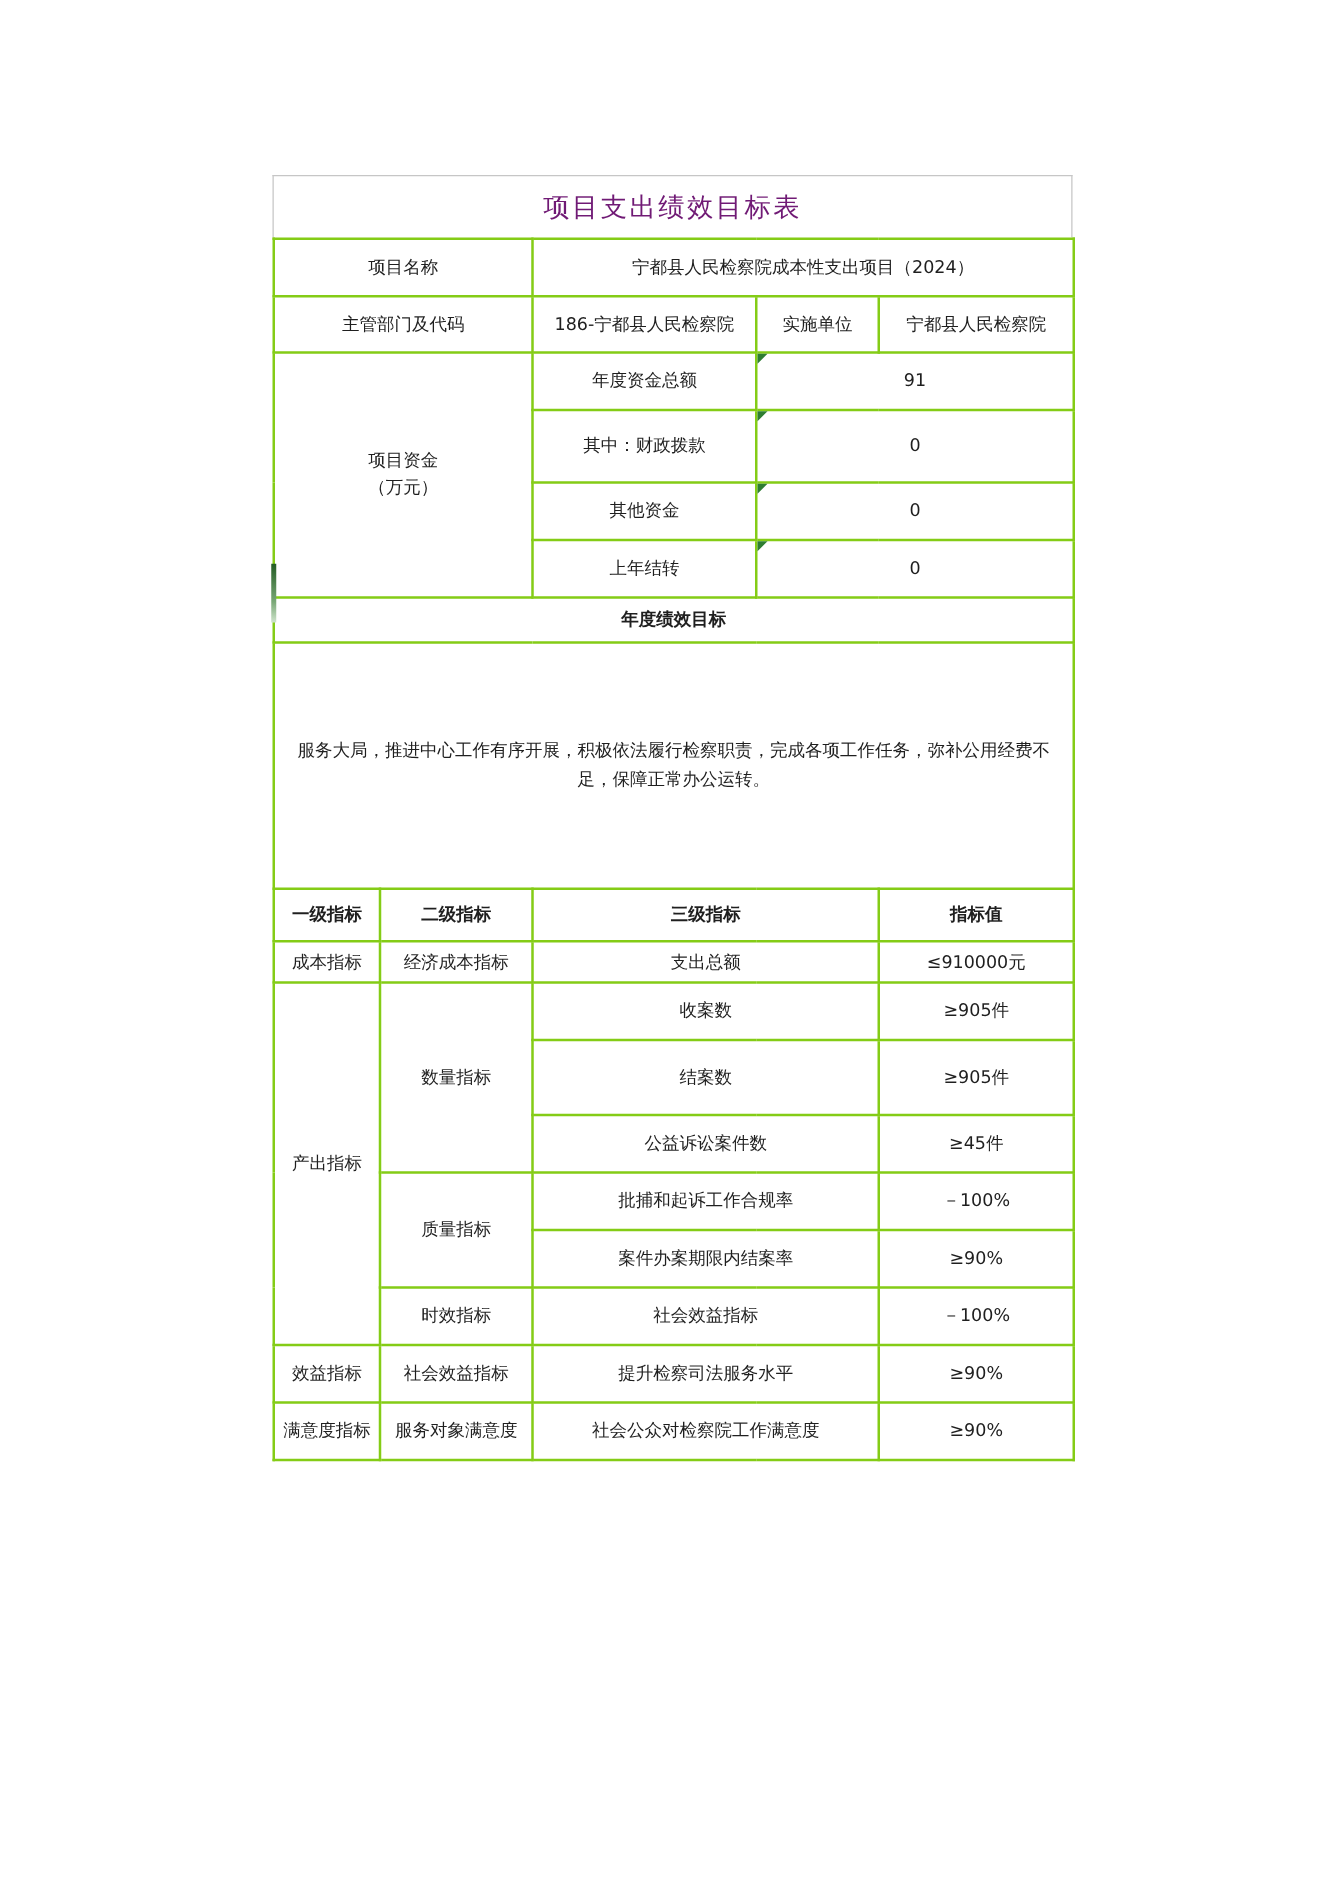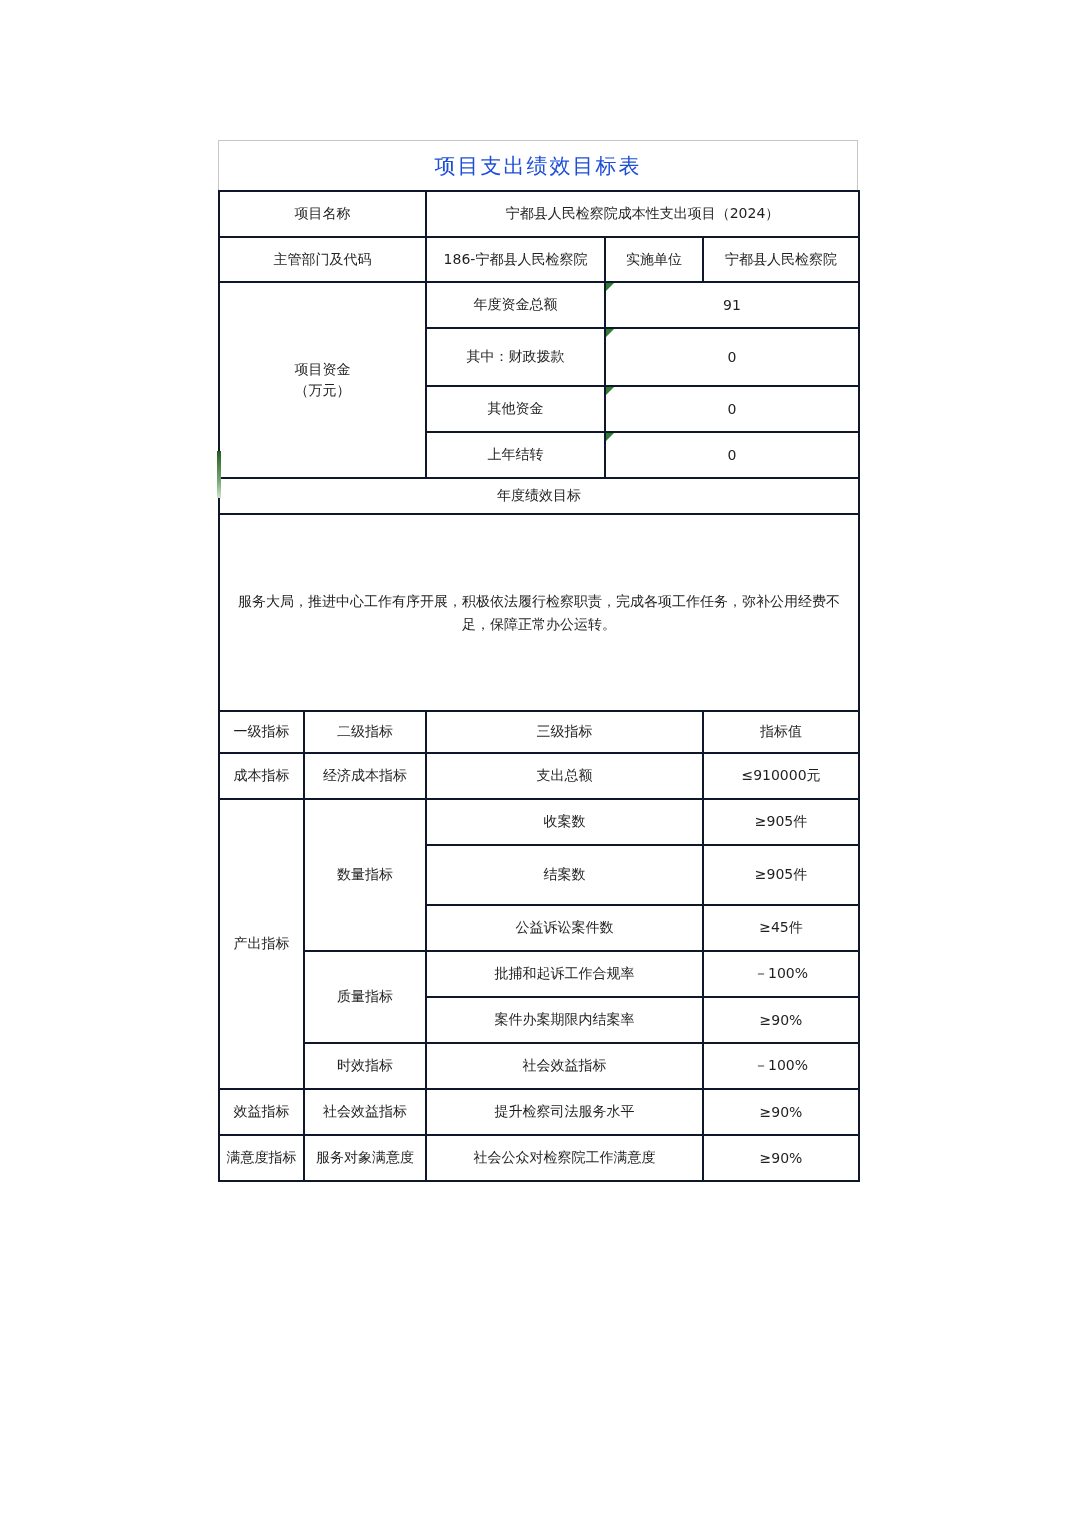--- a/index.html
+++ b/index.html
@@ -25,49 +25,49 @@
     box-sizing: border-box;
     width: 640px;
     height: 50px;
     border: 1px solid #c6c6c6;
     border-bottom: none;
     display: flex;
     align-items: center;
     justify-content: center;
     font-size: 21px;
     letter-spacing: 2px;
-    color: #1d4ed8;
+    color: #701a75;
   }
   .subtitle-block {
     box-sizing: border-box;
     width: 640px;
     height: 32px;
     border: 1px solid #c6c6c6;
     border-bottom: none;
     display: flex;
     align-items: center;
     justify-content: center;
     font-size: 14px;
   }
   table.main {
     border-collapse: collapse;
     table-layout: fixed;
     width: 640px;
   }
   table.main td {
     position: relative;
     box-sizing: border-box;
-    border: 2px solid #0f172a;
+    border: 2px solid #84cc16;
     text-align: center;
     vertical-align: middle;
     font-size: 14px;
     padding: 0 4px;
     word-break: break-all;
   }
-  .bold { font-weight: normal; }
+  .bold { font-weight: bold; }
   .two-line { white-space: pre-line; line-height: 1.5; }
   .goal-cell {
     font-size: 15px;
     line-height: 1.6;
     padding: 0 6px;
     margin-top: 14px;
   }
   .goal-text {
     max-width: 622px;
     margin: 0 auto;
@@ -150,21 +150,21 @@
       </td>
     </tr>
 
     <tr style="height:42px" class="hdr-row">
       <td class="bold">一级指标</td>
       <td class="bold">二级指标</td>
       <td colspan="2" class="bold">三级指标</td>
       <td class="bold">指标值</td>
     </tr>
 
-    <tr style="height:46px">
+    <tr style="height:33px">
       <td>成本指标</td>
       <td>经济成本指标</td>
       <td colspan="2">支出总额</td>
       <td>≤910000元</td>
     </tr>
 
     <tr style="height:46px">
       <td rowspan="6">产出指标</td>
       <td rowspan="3">数量指标</td>
       <td colspan="2">收案数</td>

